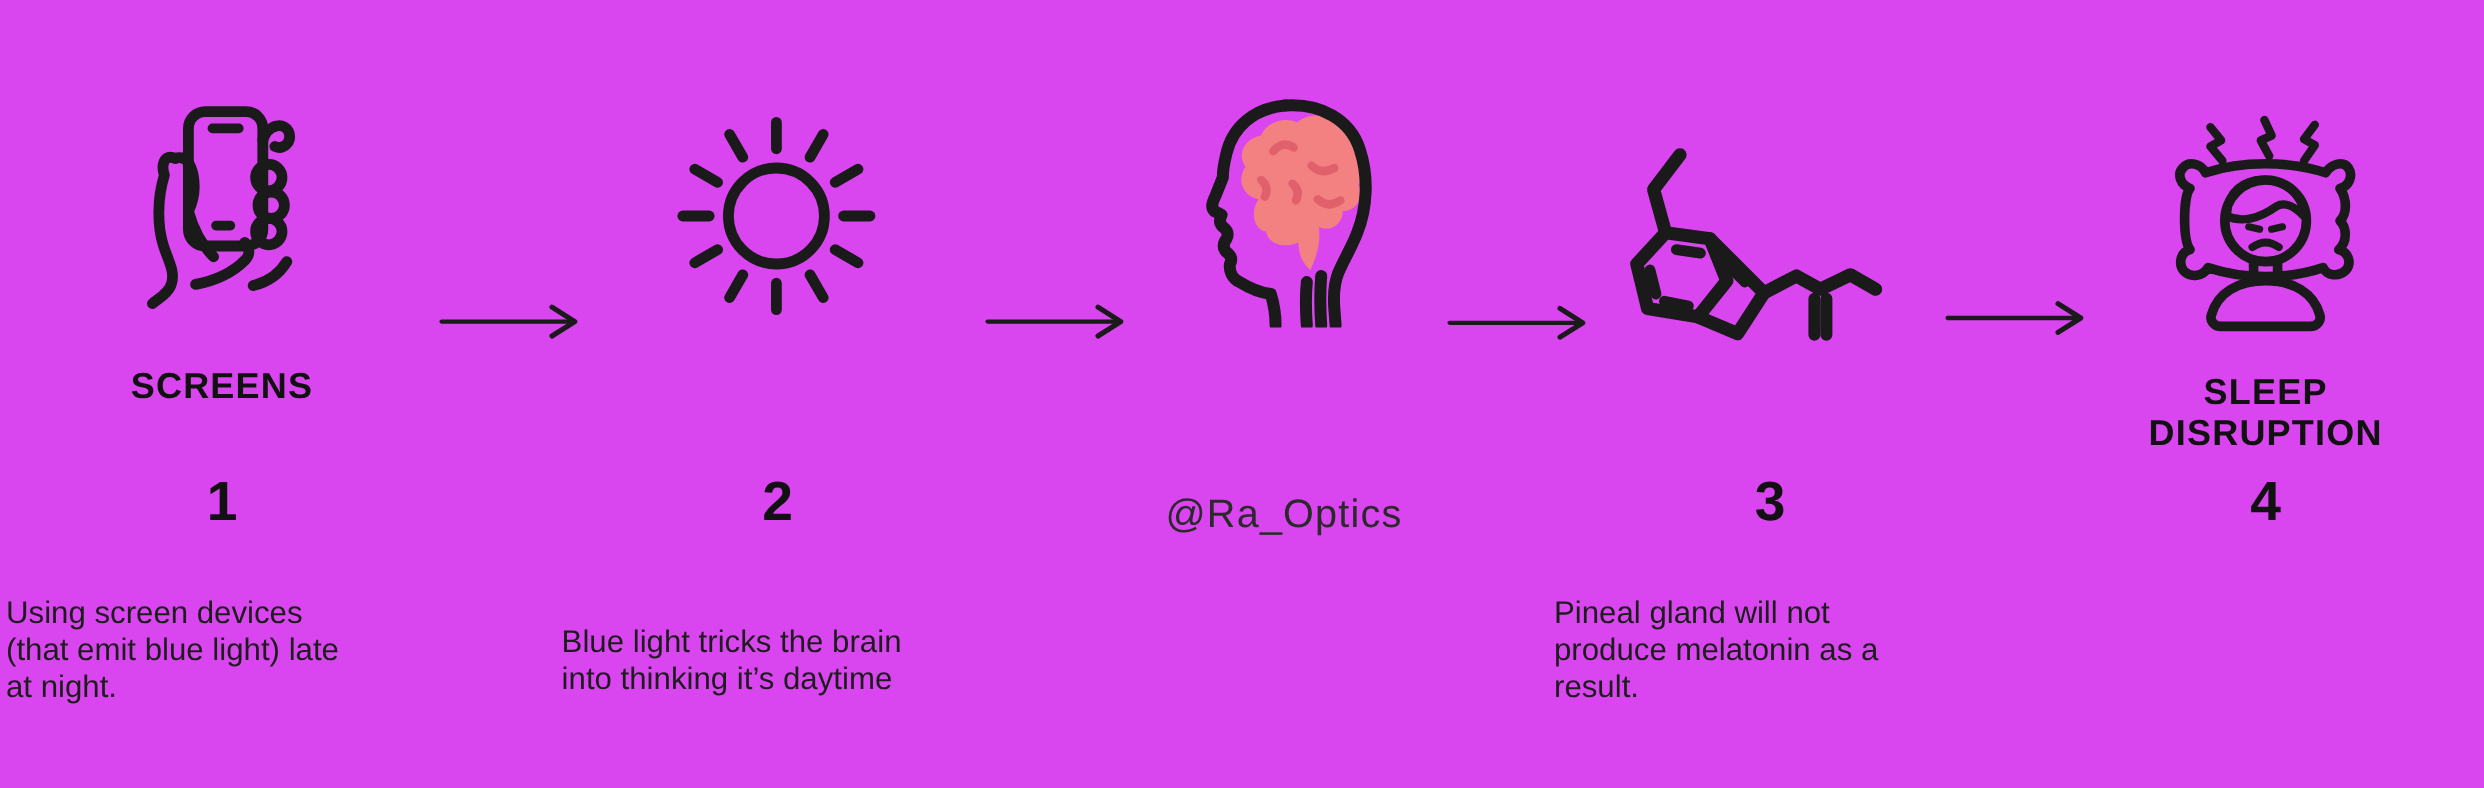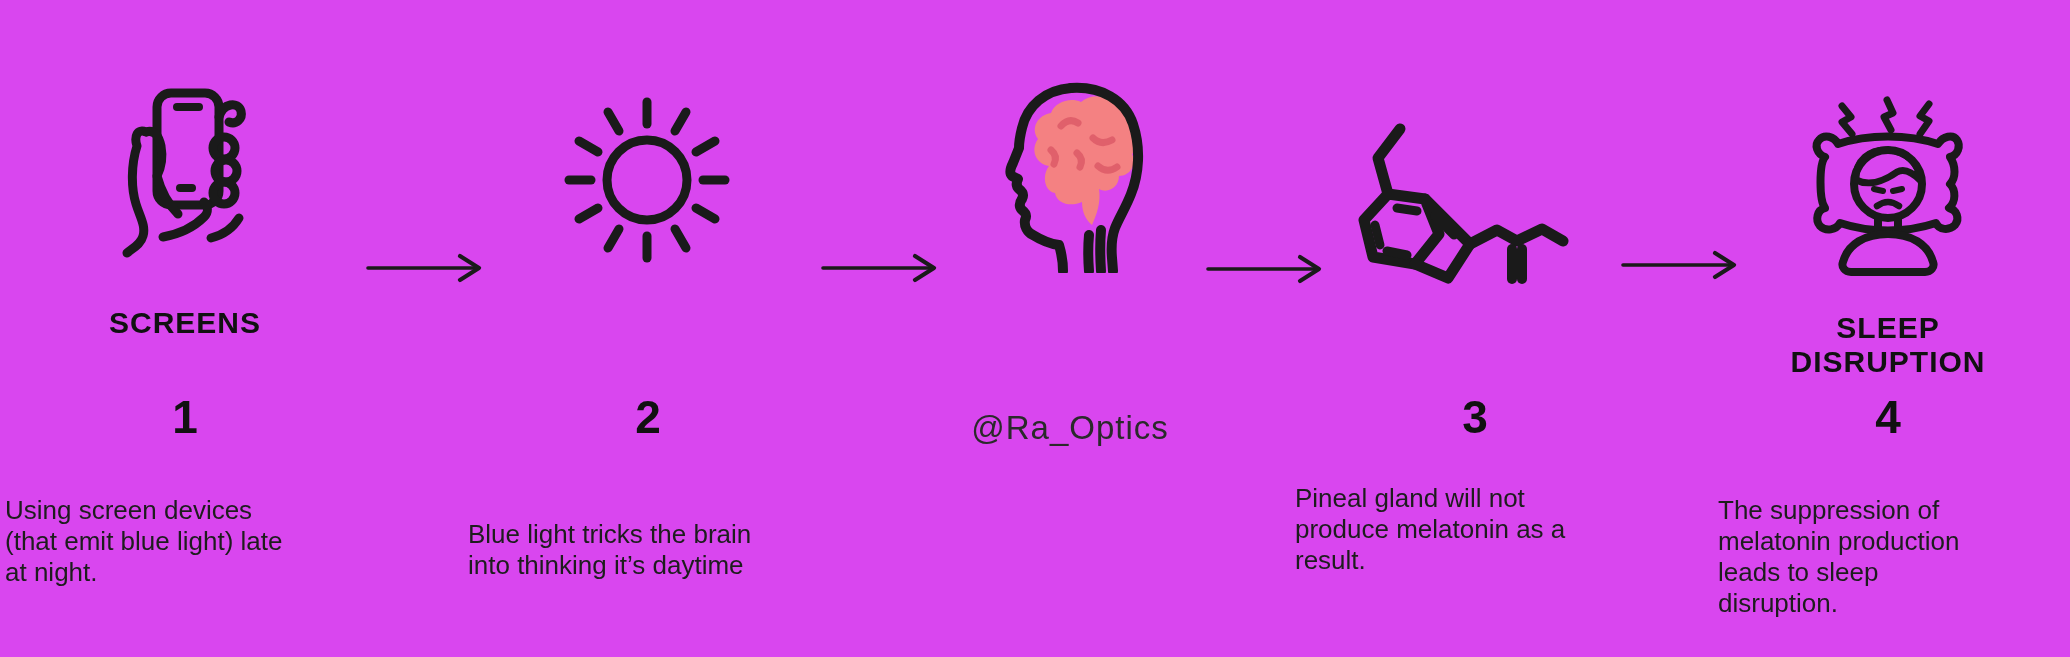--- a/index.html
+++ b/index.html
@@ -132,21 +132,21 @@
         <line x1="47" y1="155" x2="67" y2="159"></line>
         <line x1="95" y1="120" x2="114" y2="139"></line>
       </g>
       <path d="M 85,103 L 130,148 L 108,182 L 75,168"></path>
       <path d="M 130,148 L 157,134 L 177,145 L 202,133 L 223,145"></path>
       <line x1="172" y1="153" x2="172" y2="183" stroke-width="10"></line>
       <line x1="182" y1="153" x2="182" y2="183" stroke-width="10"></line>
     </svg>
   </div>
   <div class="col-number" style="left:1300px;top:390px;width:350px">3</div>
-  <div class="col-desc" style="left:1295px;top:464px;width:360px">Pineal gland will not
+  <div class="col-desc" style="left:1295px;top:476px;width:360px">Pineal gland will not
 produce melatonin as a
 result.</div>
 
   <div class="arrow-box" style="left:1620px;top:249px">
     <svg viewBox="0 0 130 32" fill="none" stroke="#1A1A1A" stroke-linecap="round" stroke-linejoin="round">
       <path d="M 3,16 H 110" stroke-width="3.6"></path>
       <path d="M 95,4 L 114,16 L 95,28" stroke-width="4.2"></path>
     </svg>
   </div>
 
@@ -164,18 +164,14 @@
       <line x1="95" y1="95" x2="104" y2="93" stroke-width="6"></line>
       <path d="M 79,110 Q 90,102 101,110" stroke-width="6.5"></path>
       <line x1="80" y1="122" x2="80" y2="134"></line>
       <line x1="100" y1="122" x2="100" y2="134"></line>
       <path d="M 45,166 C 50,148 67,138 90,138 C 113,138 130,148 135,166 C 137,171 133,176 127,176 L 53,176 C 47,176 43,171 45,166 Z"></path>
     </svg>
   </div>
   <div class="col-title" style="left:1768px;top:311px;width:240px">SLEEP
 DISRUPTION</div>
   <div class="col-number" style="left:1713px;top:390px;width:350px">4</div>
-  <div class="col-desc" style="left:1718px;top:476px;width:340px">The suppression of
-melatonin production
-leads to sleep
-disruption.</div>
 
 </div>
 
 </body></html>

